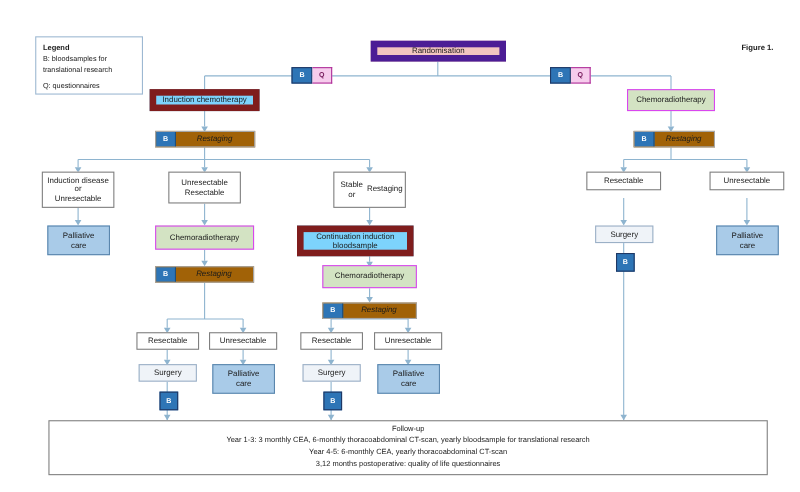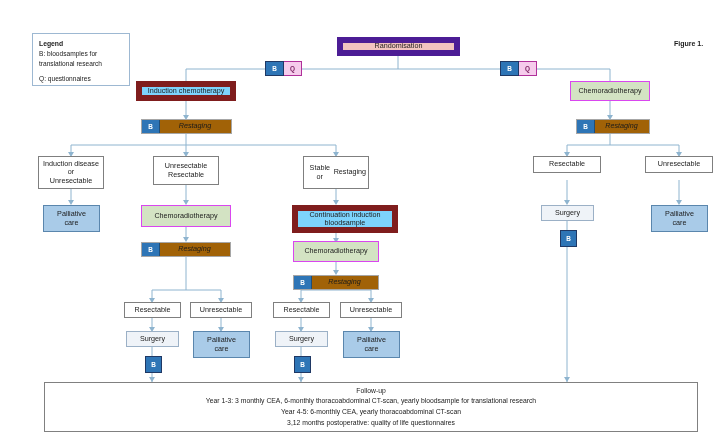--- a/index.html
+++ b/index.html
@@ -226,21 +226,21 @@
 
   <div class="node plain" style="left:645px;top:156px;width:68px;height:17px;">Unresectable</div>
 
   <div class="node palliative" style="left:43px;top:205px;width:57px;height:27px;flex-direction:column;">
     <span>Palliative</span>
     <span>care</span>
   </div>
 
   <div class="node green" style="left:141px;top:205px;width:90px;height:22px;">Chemoradiotherapy</div>
 
-  <div class="node yellow" style="left:292px;top:205px;width:106px;height:28px;flex-direction:column;">
+  <div class="node yellow" style="left:270px;top:205px;width:106px;height:28px;flex-direction:column;">
     <span>Continuation induction</span>
     <span>bloodsample</span>
   </div>
 
   <div class="node surgery" style="left:541px;top:205px;width:53px;height:16px;">Surgery</div>
 
   <div class="bmark" style="left:560px;top:230px;">B</div>
 
   <div class="node palliative" style="left:651px;top:205px;width:57px;height:27px;flex-direction:column;">
     <span>Palliative</span>

